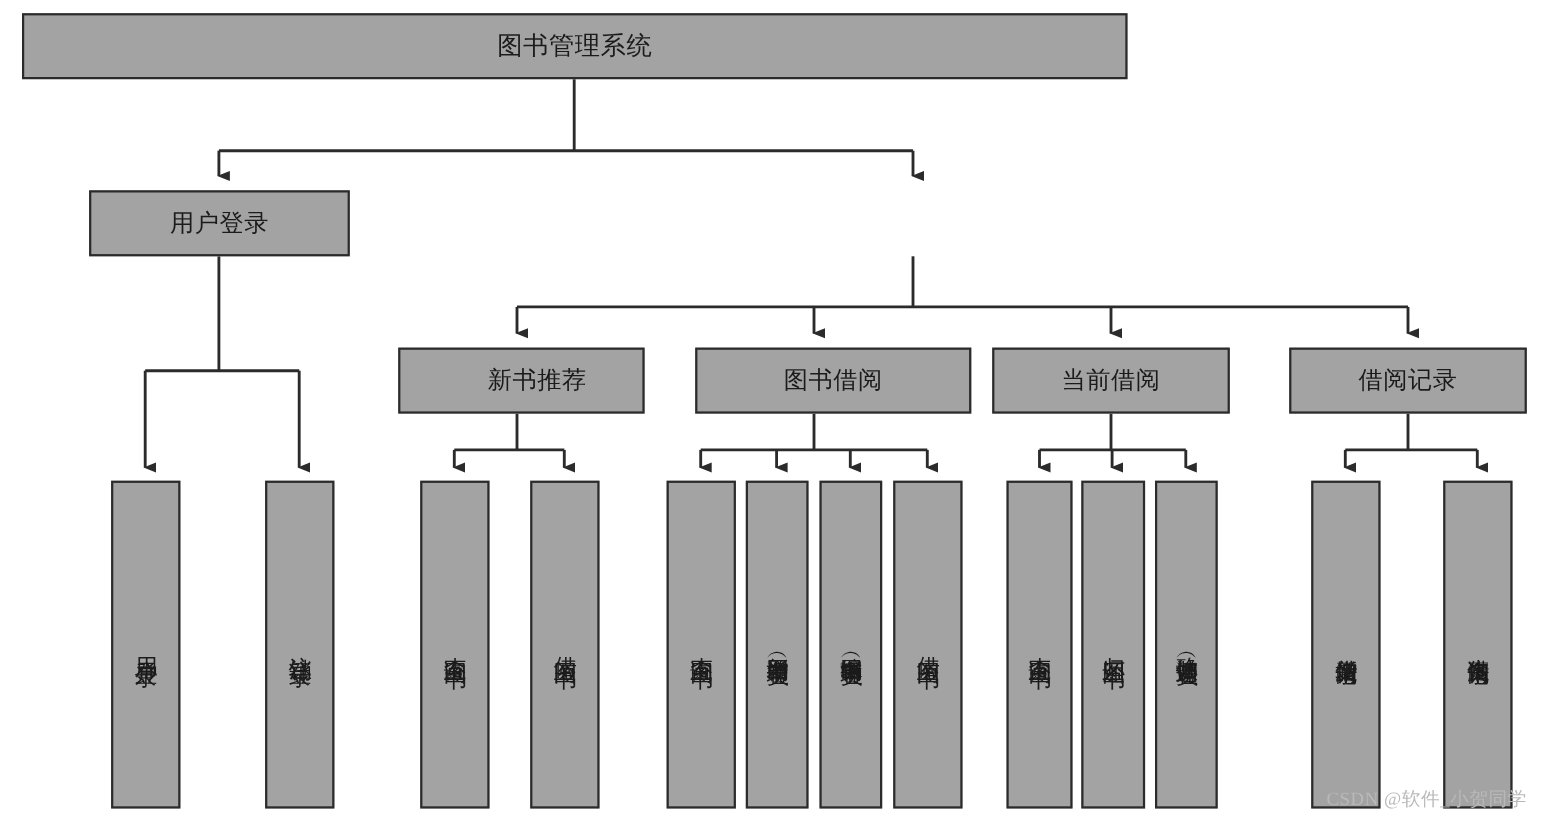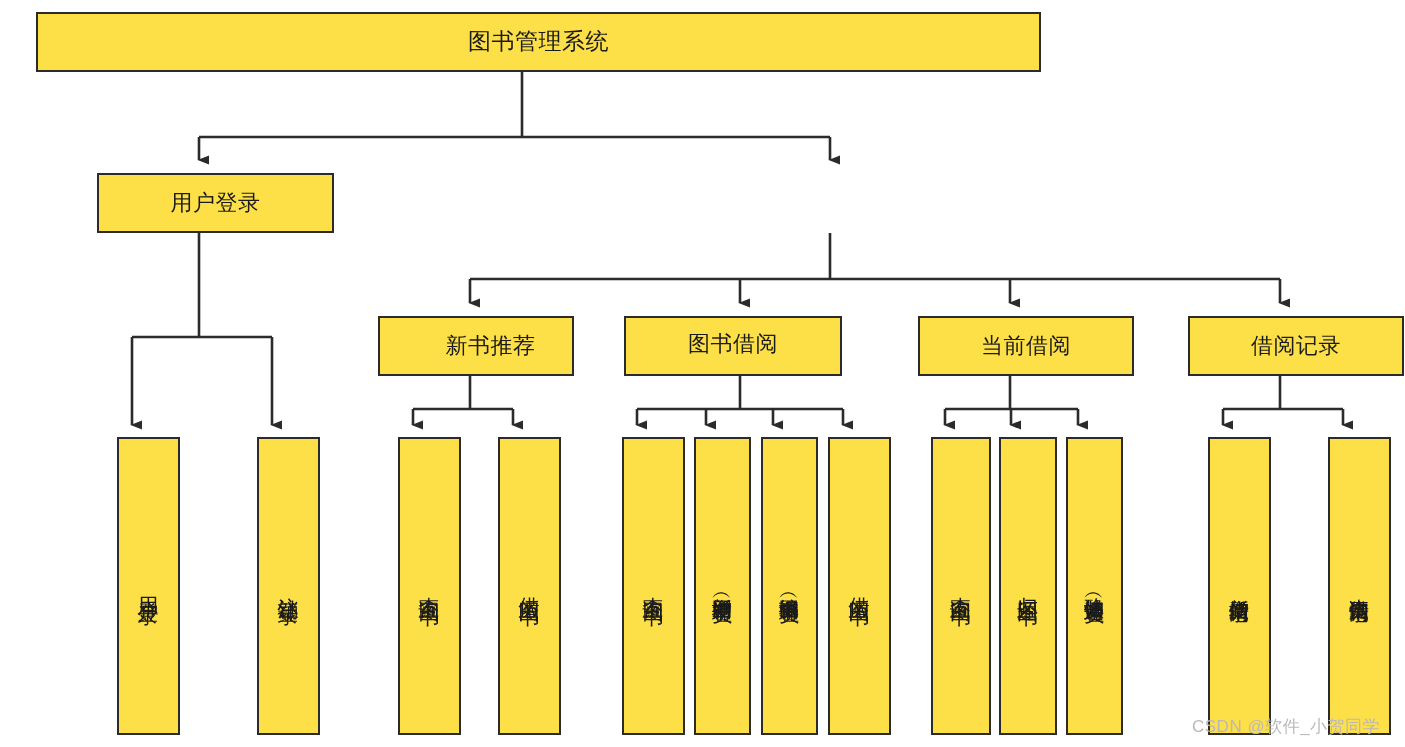--- a/index.html
+++ b/index.html
@@ -17,29 +17,28 @@
   }
   svg.wires{
     position:absolute;
     left:0; top:0;
     width:1405px; height:747px;
     pointer-events:none;
   }
   .node{
     position:absolute;
     box-sizing:border-box;
-    background:#fde047;
+    background:#a3a3a3;
     border:2.5px solid #2b2b2b;
     display:flex;
     align-items:center;
     justify-content:center;
     color:#1b1b1b;
     text-align:center;
     z-index:2;
-    margin-left:16px;
   }
   .node .lbl{
     display:block;
     line-height:1.18;
     letter-spacing:0.5px;
     white-space:pre-line;
   }
   
   .node.h .lbl{
     font-size:22px;
@@ -66,21 +65,22 @@
     font-size:20px;
     letter-spacing:1px;
   }
   .watermark{
     position:absolute;
     font-size:17px;
     color:#b9b9b9;
     letter-spacing:0.5px;
     white-space:nowrap;
     z-index:5;
-    font-family:Liberation Sans, sans-serif;
+    font-family:Liberation Serif, serif;
+    padding-left:14px;
   }
 </style>
 </head>
 <body>
 
 <div id="canvas">
 
   <svg class="wires" viewBox="0 0 1405 747" xmlns="http://www.w3.org/2000/svg">
     <defs>
       <marker id="arrow" markerWidth="10" markerHeight="12" refX="4.6" refY="10" orient="auto" markerUnits="userSpaceOnUse">
@@ -133,25 +133,25 @@
 
   <div class="node h title" style="left:20px; top:12px; width:1005px; height:60px;">
     <span class="lbl">图书管理系统</span>
   </div>
 
   <div class="node h" style="left:81px; top:173px; width:237px; height:60px;">
     <span class="lbl">用户登录</span>
   </div>
 
 
-  <div class="node h" style="left:362px; top:316px; width:196px; height:60px;padding-left:29px;">
+  <div class="node h" style="left:362px; top:316px; width:224px; height:60px;padding-left:29px;">
     <span class="lbl">新书推荐</span>
   </div>
 
-  <div class="node h" style="left:608px; top:316px; width:218px; height:60px;font-family:Liberation Mono, monospace;">
+  <div class="node h" style="left:632px; top:316px; width:251px; height:60px;">
     <span class="lbl">图书借阅</span>
   </div>
 
   <div class="node h" style="left:1172px; top:316px; width:216px; height:60px;">
     <span class="lbl">借阅记录</span>
   </div>
 
   <div class="node h" style="left:902px; top:316px; width:216px; height:60px;">
     <span class="lbl">当前借阅</span>
   </div>

